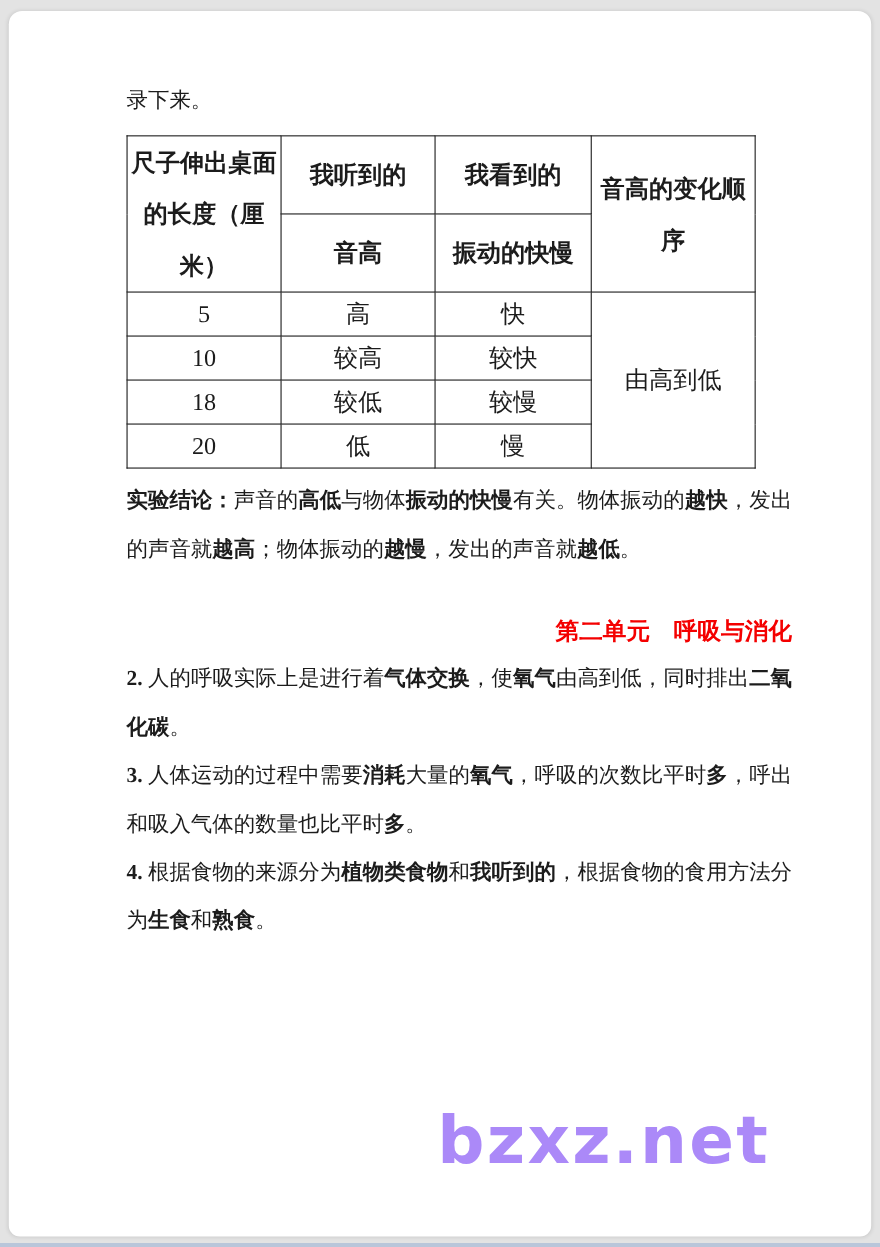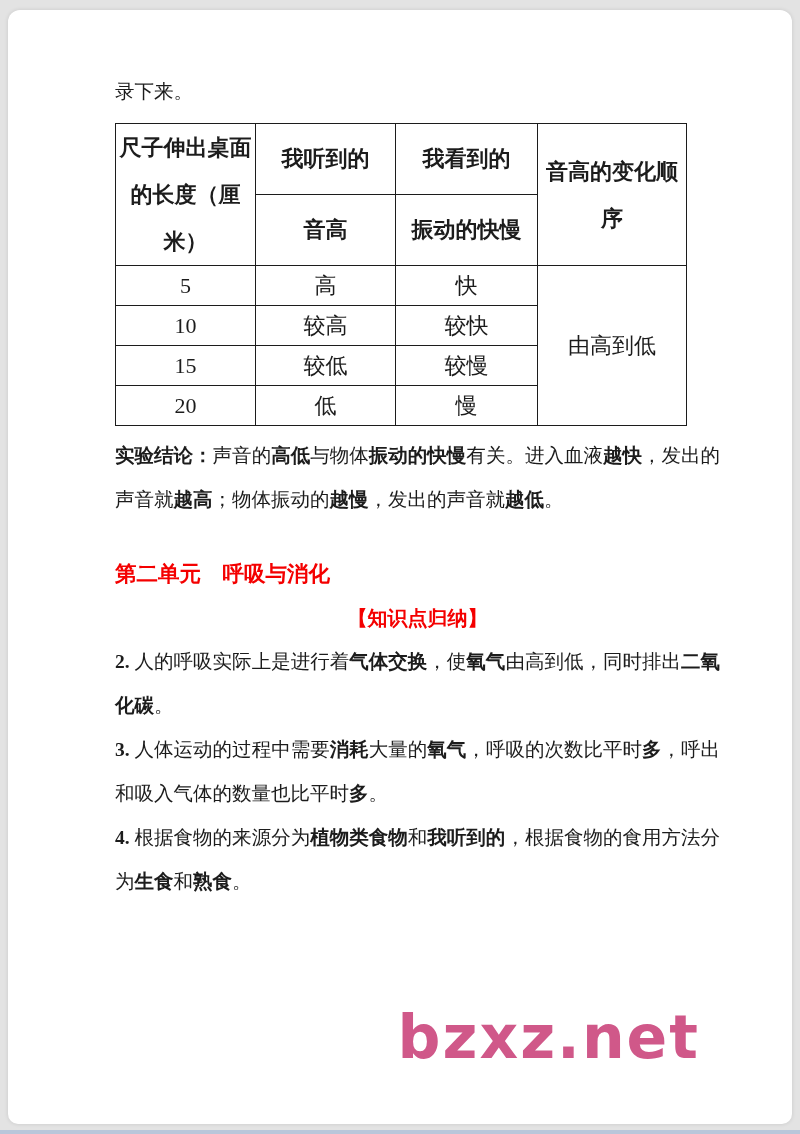--- a/index.html
+++ b/index.html
@@ -46,21 +46,21 @@
     vertical-align: middle;
     font-size: 22px;
     padding: 0;
   }
   .hline { line-height: 47px; font-weight: bold; }
   td.hcell { font-weight: bold; height: 47px; }
   td.dcell { height: 40px; }
   .red-title {
     color: #f40000;
     font-weight: bold;
-    text-align: left;
+    text-align: right;
     font-size: 21.5px;
     line-height: 44px;
     margin: 30px 0 0 0;
     position: relative;
     z-index: 1;
   }
   .red-sub {
     color: #f40000;
     font-weight: bold;
     text-align: center;
@@ -70,21 +70,21 @@
     position: relative;
     z-index: 1;
   }
   .watermark {
     position: absolute;
     right: 92px;
     bottom: 52px;
     font-family: "DejaVu Sans", sans-serif;
     font-weight: bold;
     font-size: 60px;
-    color: #be185d;
+    color: #8b5cf6;
     opacity: 0.72;
     letter-spacing: 2px;
     z-index: 0;
     user-select: none;
   }
   .bottom-strip {
     position: absolute;
     left: 0; bottom: 0;
     width: 800px; height: 4px;
     background: #b9c6da;
@@ -128,36 +128,35 @@
         <td class="dcell">高</td>
         <td class="dcell">快</td>
         <td rowspan="4">由高到低</td>
       </tr>
       <tr>
         <td class="dcell">10</td>
         <td class="dcell">较高</td>
         <td class="dcell">较快</td>
       </tr>
       <tr>
-        <td class="dcell">15</td>
+        <td class="dcell">18</td>
         <td class="dcell">较低</td>
         <td class="dcell">较慢</td>
       </tr>
       <tr>
         <td class="dcell">20</td>
         <td class="dcell">低</td>
         <td class="dcell">慢</td>
       </tr>
     </tbody>
   </table>
 
-  <p class="para"><span class="seg-b">实验结论：</span><span>声音的</span><span class="seg-b seg-u">高低</span><span>与物体</span><span class="seg-b seg-u">振动的快慢</span><span>有关。进入血液</span><span class="seg-b seg-u">越快</span><span>，发出的声音就</span><span class="seg-b seg-u">越高</span><span>；物体振动的</span><span class="seg-b seg-u">越慢</span><span>，发出的声音就</span><span class="seg-b seg-u">越低</span><span>。</span></p>
+  <p class="para"><span class="seg-b">实验结论：</span><span>声音的</span><span class="seg-b seg-u">高低</span><span>与物体</span><span class="seg-b seg-u">振动的快慢</span><span>有关。物体振动的</span><span class="seg-b seg-u">越快</span><span>，发出的声音就</span><span class="seg-b seg-u">越高</span><span>；物体振动的</span><span class="seg-b seg-u">越慢</span><span>，发出的声音就</span><span class="seg-b seg-u">越低</span><span>。</span></p>
 
   <h2 class="red-title">第二单元　呼吸与消化</h2>
-  <h3 class="red-sub">【知识点归纳】</h3>
 
   <p class="para"><span class="seg-b">2. </span><span>人的呼吸实际上是进行着</span><span class="seg-b seg-u">气体交换</span><span>，使</span><span class="seg-b seg-u">氧气</span><span>由高到低，同时排出</span><span class="seg-b seg-u">二氧化碳</span><span>。</span></p>
   <p class="para"><span class="seg-b">3. </span><span>人体运动的过程中需要</span><span class="seg-b seg-u">消耗</span><span>大量的</span><span class="seg-b seg-u">氧气</span><span>，呼吸的次数比平时</span><span class="seg-b seg-u">多</span><span>，呼出和吸入气体的数量也比平时</span><span class="seg-b seg-u">多</span><span>。</span></p>
   <p class="para"><span class="seg-b">4. </span><span>根据食物的来源分为</span><span class="seg-b seg-u">植物类食物</span><span>和</span><span class="seg-b seg-u">我听到的</span><span>，根据食物的食用方法分为</span><span class="seg-b seg-u">生食</span><span>和</span><span class="seg-b seg-u">熟食</span><span>。</span></p>
 
   <div class="watermark">bzxz.net</div>
 </div>
 
 <div class="bottom-strip"></div>
 

